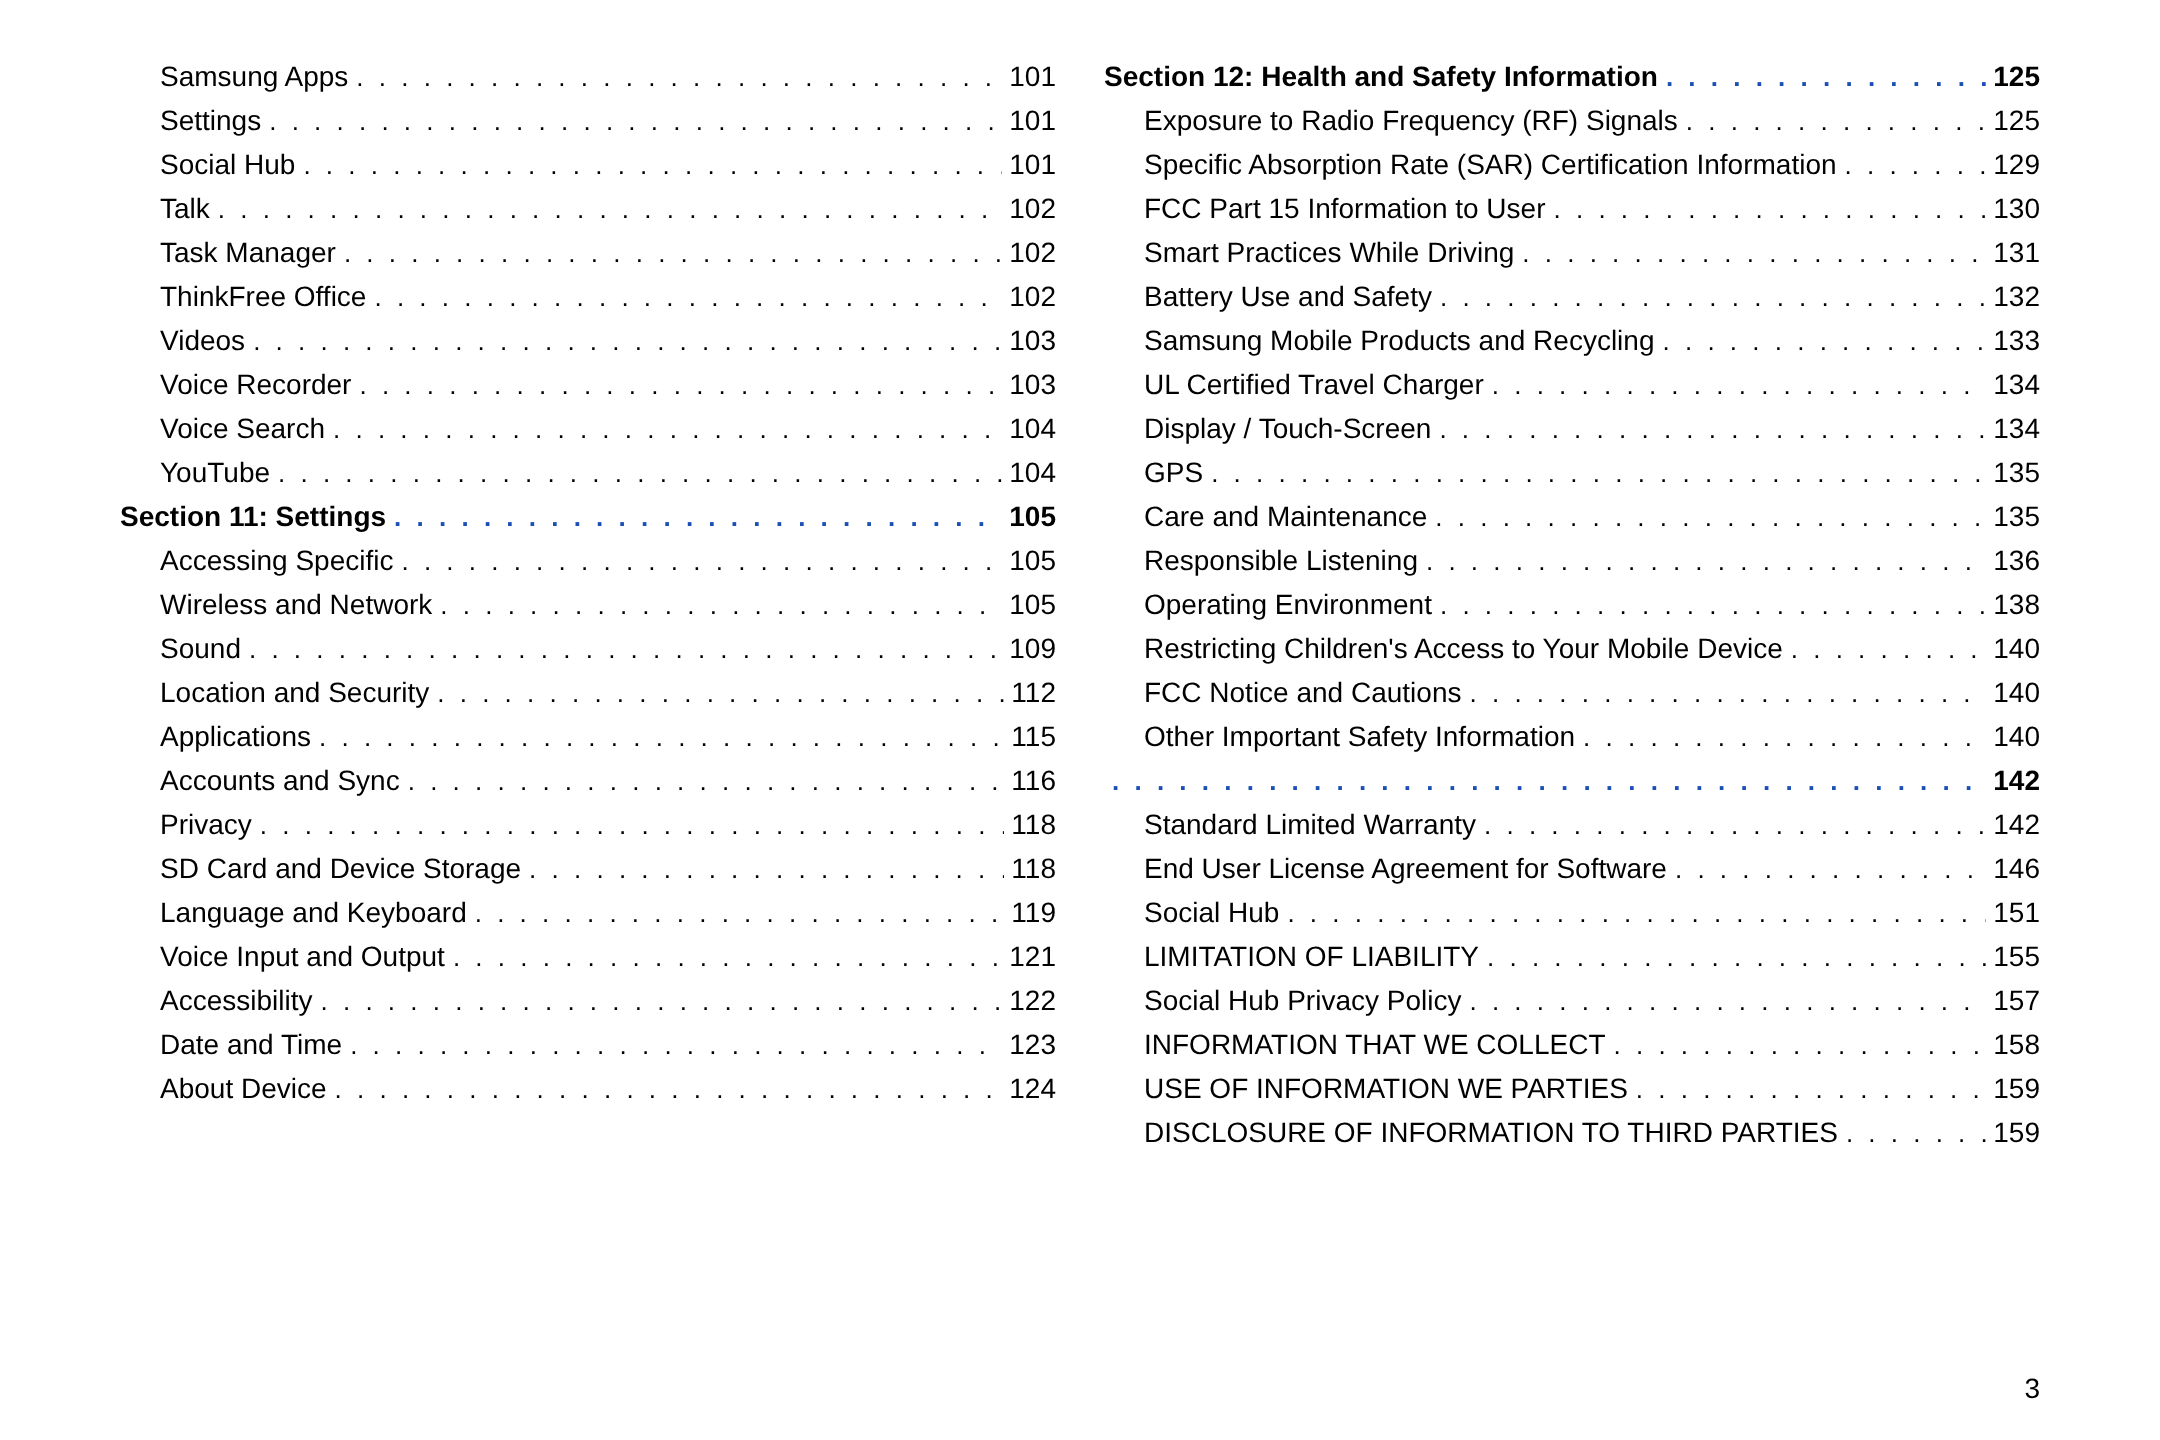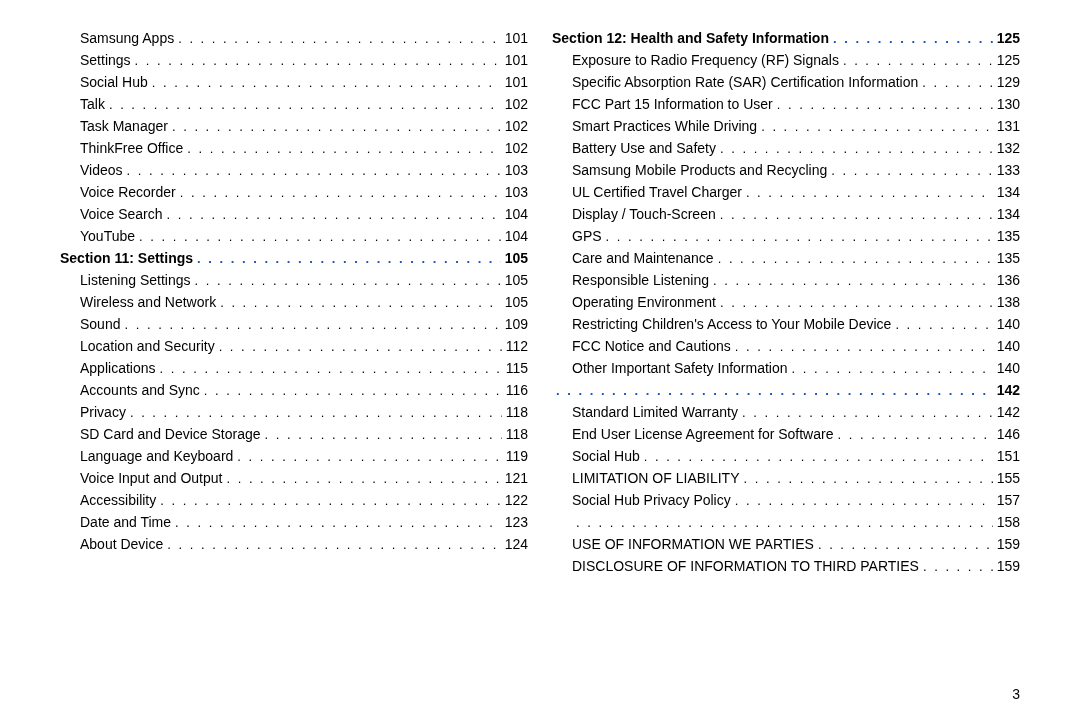--- a/index.html
+++ b/index.html
@@ -114,21 +114,21 @@
           <span class="label">YouTube</span>
           <span class="dots"></span>
           <span class="pnum">104</span>
         </div>
         <div class="row section">
           <span class="label">Section 11:  Settings</span>
           <span class="dots"></span>
           <span class="pnum">105</span>
         </div>
         <div class="row sub">
-          <span class="label">Listening Settings</span>
+          <span class="label">Accessing Specific</span>
           <span class="dots"></span>
           <span class="pnum">105</span>
         </div>
         <div class="row sub">
           <span class="label">Wireless and Network</span>
           <span class="dots"></span>
           <span class="pnum">105</span>
         </div>
         <div class="row sub">
           <span class="label">Sound</span>
@@ -290,20 +290,21 @@
           <span class="label">LIMITATION OF LIABILITY</span>
           <span class="dots"></span>
           <span class="pnum">155</span>
         </div>
         <div class="row sub">
           <span class="label">Social Hub Privacy Policy</span>
           <span class="dots"></span>
           <span class="pnum">157</span>
         </div>
         <div class="row sub">
+          <span class="label">INFORMATION THAT WE COLLECT</span>
           <span class="dots"></span>
           <span class="pnum">158</span>
         </div>
         <div class="row sub">
           <span class="label">USE OF INFORMATION WE PARTIES</span>
           <span class="dots"></span>
           <span class="pnum">159</span>
         </div>
         <div class="row sub">
           <span class="label">DISCLOSURE OF INFORMATION TO THIRD PARTIES</span>

